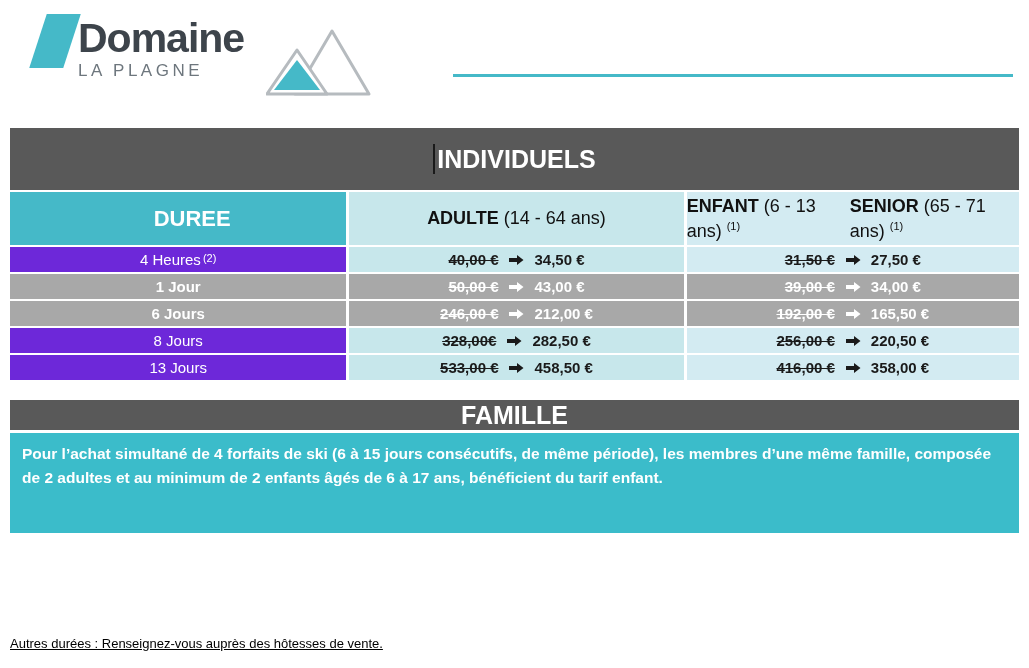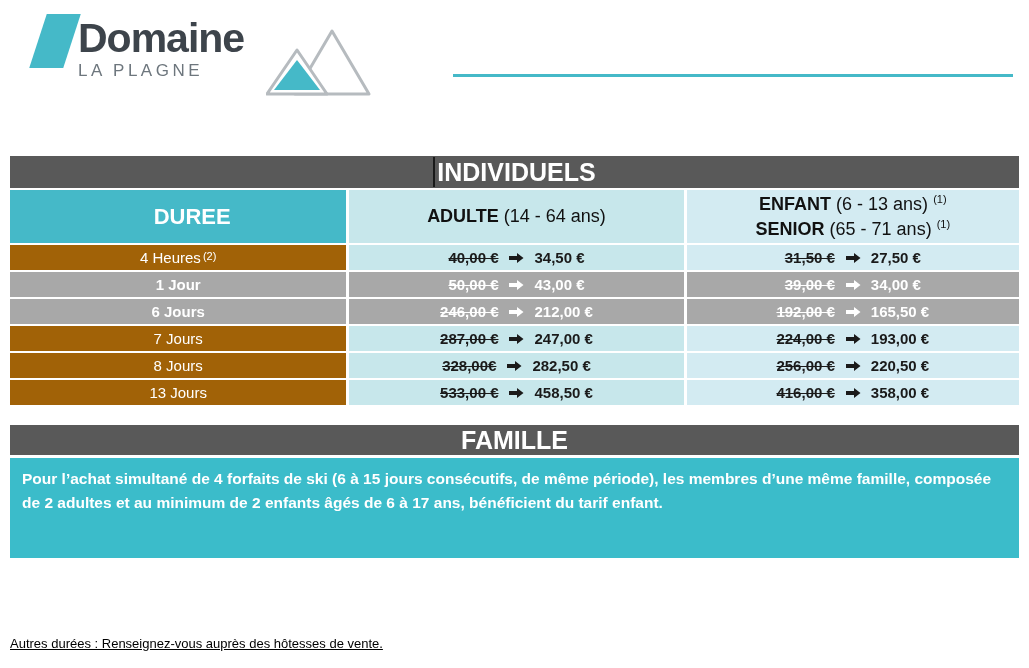--- a/index.html
+++ b/index.html
@@ -4,21 +4,21 @@
 <style>
   * { box-sizing: border-box; margin: 0; padding: 0; }
   html, body { background: #ffffff; }
   body {
     width: 1029px; height: 668px;
     font-family: "Liberation Sans", sans-serif;
     position: relative; overflow: hidden;
   }
 
   
-  .topbar { position: relative; height: 156px; }
+  .topbar { position: relative; height: 128px; }
   .logo { position: absolute; left: 36px; top: 10px; }
   .logo-slash {
     position: absolute; left: 2px; top: 4px;
     width: 34px; height: 54px;
     background: #45b9c8;
     transform: skewX(-18deg);
   }
   .logo-texts { position: absolute; left: 42px; top: 8px; white-space: nowrap; }
   .brand-name {
     font-size: 41px; font-weight: 700; color: #3d444b; letter-spacing: -1px;
@@ -32,21 +32,21 @@
     position: absolute; left: 453px; top: 74px; width: 560px; height: 3px;
     background: #45b9c8;
   }
 
   
   .band {
     margin: 0 10px; background: #595959; color: #ffffff;
     font-weight: 700; font-size: 25px; text-align: center;
     display: flex; align-items: center; justify-content: center;
   }
-  .band-individuels { height: 32px; }
+  .band-individuels { height: 62px; }
   .band-famille { height: 30px; margin-top: 20px; }
   .text-cursor {
     display: inline-block; width: 2px; height: 30px;
     background: #1a1a1a; margin-right: 2px; vertical-align: middle;
   }
 
   
   .price-table { margin: 2px 10px 0 10px; }
   .thead, .trow {
     display: grid;
@@ -58,27 +58,27 @@
   .trow { height: 25px; }
   .cell {
     display: flex; align-items: center; justify-content: center;
     overflow: hidden;
   }
   .h-duree { background: #45b9c8; color: #ffffff; font-weight: 700; font-size: 22px; padding-left: 28px; }
   .h-adulte { background: #c7e7eb; color: #111111; font-size: 18px; text-align: center; }
   .h-adulte b { font-weight: 700; }
   .h-enfant {
     background: #d3ebf2; color: #111111; font-size: 18px;
-    flex-direction: column; line-height: 1.35;
+    line-height: 1.35;
   }
   .h-enfant b { font-weight: 700; }
   sup { font-size: 11px; vertical-align: super; line-height: 0; }
 
   .c-duree { font-size: 15px; color: #ffffff; }
-  .trow.teal .c-duree { background: #a16207; }
+  .trow.teal .c-duree { background: #6d28d9; }
   .trow.teal .c-adult { background: #c7e7eb; color: #1a1a1a; }
   .trow.teal .c-child { background: #d3ebf2; color: #1a1a1a; }
   .trow.gray .c-duree,
   .trow.gray .c-adult,
   .trow.gray .c-child { background: #a8a8a8; color: #ffffff; }
   .trow.gray .duree-label { font-weight: 700; }
   .duree-sup { margin-left: 2px; position: relative; top: -2px; font-size: 11px; }
 
   .c-price { font-size: 15px; font-weight: 700; }
   .c-price .old { text-decoration: line-through; }
@@ -208,43 +208,20 @@
       <span class="old">192,00 €</span>
       <span class="arrow">
         <svg width="16" height="12" viewBox="0 0 16 12">
                 <path d="M1 4 h8 V1 l6.5 5 L9 11 V8 H1 z" fill="currentColor"></path>
               </svg>
       </span>
       <span class="new">165,50 €</span>
     </div>
   </div>
 
-  <div class="trow teal">
-    <div class="cell c-duree">
-      <span class="duree-label">7 Jours</span>
-    </div>
-    <div class="cell c-price c-adult">
-      <span class="old">287,00 €</span>
-      <span class="arrow">
-        <svg width="16" height="12" viewBox="0 0 16 12">
-                <path d="M1 4 h8 V1 l6.5 5 L9 11 V8 H1 z" fill="currentColor"></path>
-              </svg>
-      </span>
-      <span class="new">247,00 €</span>
-    </div>
-    <div class="cell c-price c-child">
-      <span class="old">224,00 €</span>
-      <span class="arrow">
-        <svg width="16" height="12" viewBox="0 0 16 12">
-                <path d="M1 4 h8 V1 l6.5 5 L9 11 V8 H1 z" fill="currentColor"></path>
-              </svg>
-      </span>
-      <span class="new">193,00 €</span>
-    </div>
-  </div>
 
   <div class="trow teal">
     <div class="cell c-duree">
       <span class="duree-label">8 Jours</span>
     </div>
     <div class="cell c-price c-adult">
       <span class="old">328,00€</span>
       <span class="arrow">
         <svg width="16" height="12" viewBox="0 0 16 12">
                 <path d="M1 4 h8 V1 l6.5 5 L9 11 V8 H1 z" fill="currentColor"></path>

